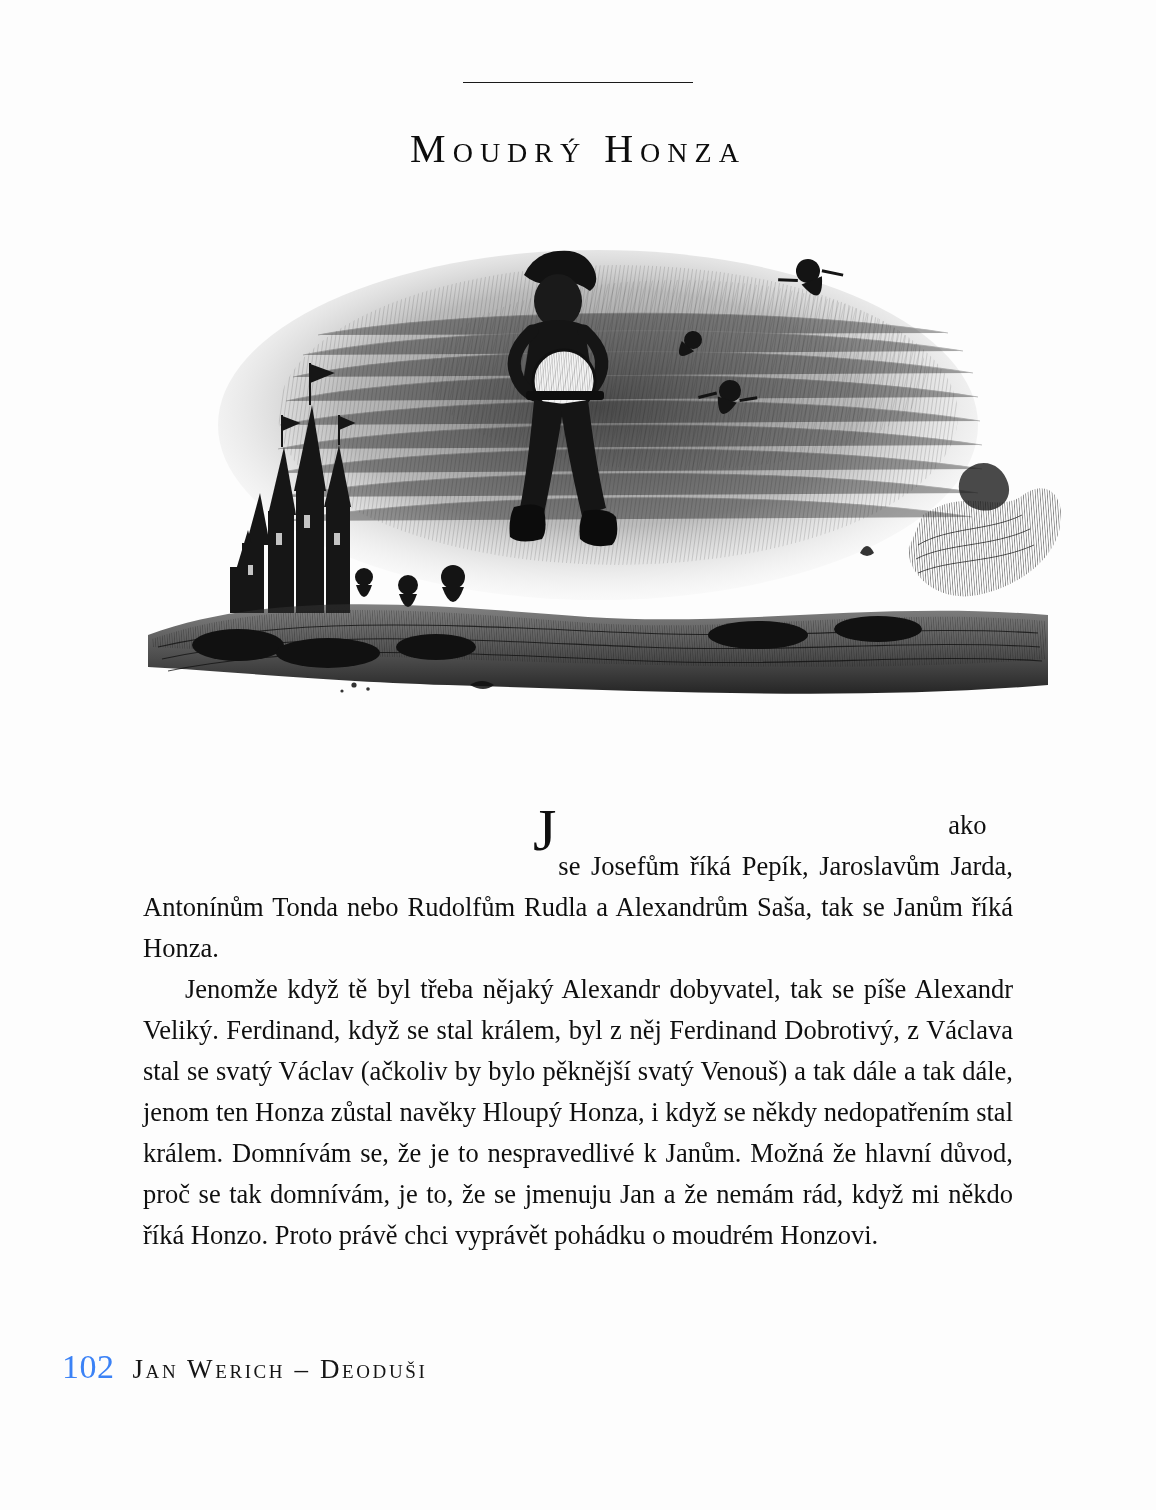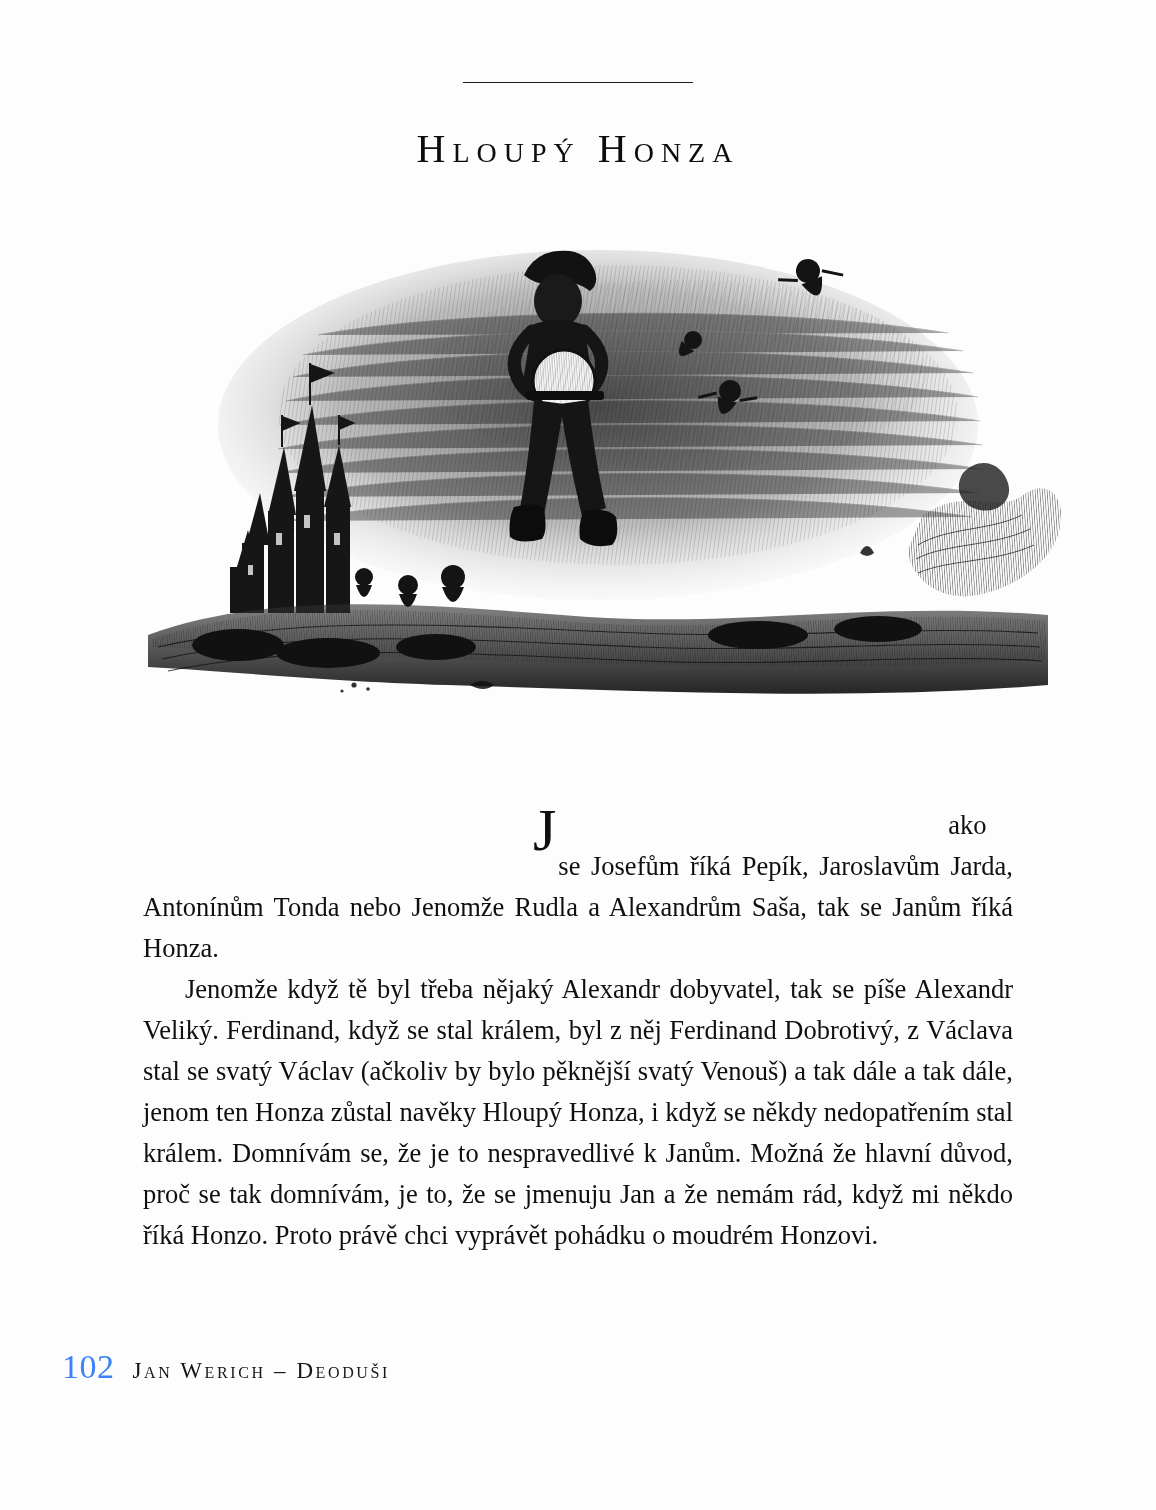--- a/index.html
+++ b/index.html
@@ -97,35 +97,35 @@
     display: flex;
     align-items: baseline;
     gap: 18px;
   }
   .folio {
     font-size: 34px;
     letter-spacing: 0.5px;
     color: #3b82f6;
   }
   .running-head {
-    font-size: 23px;
+    font-size: 27px;
     letter-spacing: 2.6px;
     font-variant: small-caps;
     color: #151515;
     text-align: center;
   }
 </style>
 </head>
 <body>
 
 <div class="page">
 
   <div class="title-rule"></div>
 
-  <h1 class="chapter-title">Hloupý Honza</h1>
+  <h1 class="chapter-title">Moudrý Honza</h1>
 
   <div class="illustration">
     <svg viewBox="0 0 950 500" preserveAspectRatio="xMidYMid meet" aria-hidden="true">
       <defs>
         <pattern id="hatch" width="4" height="4" patternUnits="userSpaceOnUse" patternTransform="rotate(8)">
           <line x1="0" y1="0" x2="0" y2="4" stroke="#2a2a2a" stroke-width="1.1" opacity="0.55"></line>
         </pattern>
         <pattern id="hatchDense" width="2.4" height="2.4" patternUnits="userSpaceOnUse" patternTransform="rotate(-4)">
           <line x1="0" y1="0" x2="0" y2="2.4" stroke="#131313" stroke-width="1.2" opacity="0.8"></line>
         </pattern>
@@ -278,21 +278,21 @@
         <circle cx="236" cy="470" r="2.6"></circle>
         <circle cx="250" cy="474" r="1.8"></circle>
         <circle cx="224" cy="476" r="1.6"></circle>
         <path d="M352 470 q12 -8 24 0 q-10 8 -24 0 z"></path>
         <path d="M742 338 q7 -14 14 0 q-7 6 -14 0 z"></path>
       </g>
     </svg>
   </div>
 
   <div class="body-text">
-    <p class="first"><span class="dropcap">J</span><span>ako se Josefům říká Pepík, Jaroslavům Jarda, Antonínům Tonda nebo Jenomže Rudla a Alexandrům Saša, tak se Janům říká Honza.</span></p>
+    <p class="first"><span class="dropcap">J</span><span>ako se Josefům říká Pepík, Jaroslavům Jarda, Antonínům Tonda nebo Rudolfům Rudla a Alexandrům Saša, tak se Janům říká Honza.</span></p>
     <p class="indented">Jenomže když tě byl třeba nějaký Alexandr dobyvatel, tak se píše Alexandr Veliký. Ferdinand, když se stal králem, byl z něj Ferdinand Dobrotivý, z Václava stal se svatý Václav (ačkoliv by bylo pěknější svatý Venouš) a tak dále a tak dále, jenom ten Honza zůstal navěky Hloupý Honza, i když se někdy nedopatřením stal králem. Domnívám se, že je to nespravedlivé k Janům. Možná že hlavní důvod, proč se tak domnívám, je to, že se jmenuju Jan a že nemám rád, když mi někdo říká Honzo. Proto právě chci vyprávět pohádku o moudrém Honzovi.</p>
   </div>
 
   <div class="footer">
     <span class="folio">102</span>
     <span class="running-head">Jan Werich – Deoduši</span>
   </div>
 
 </div>
 

